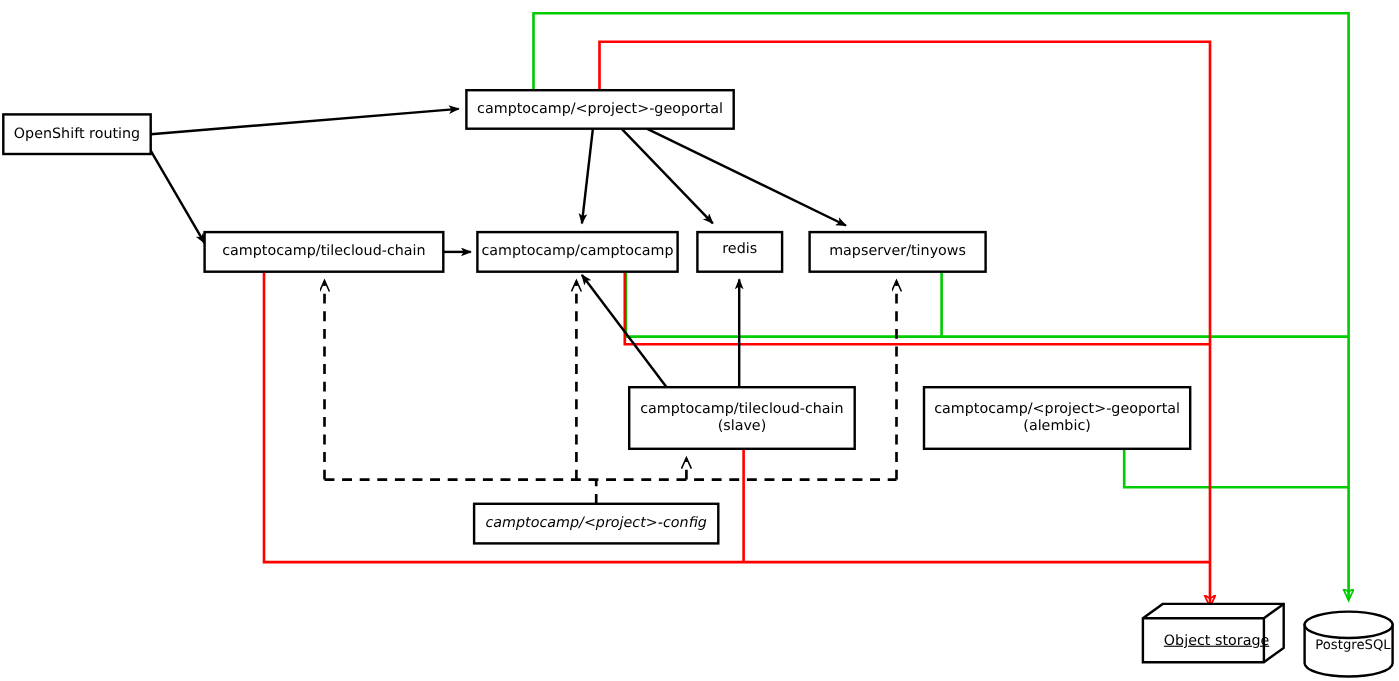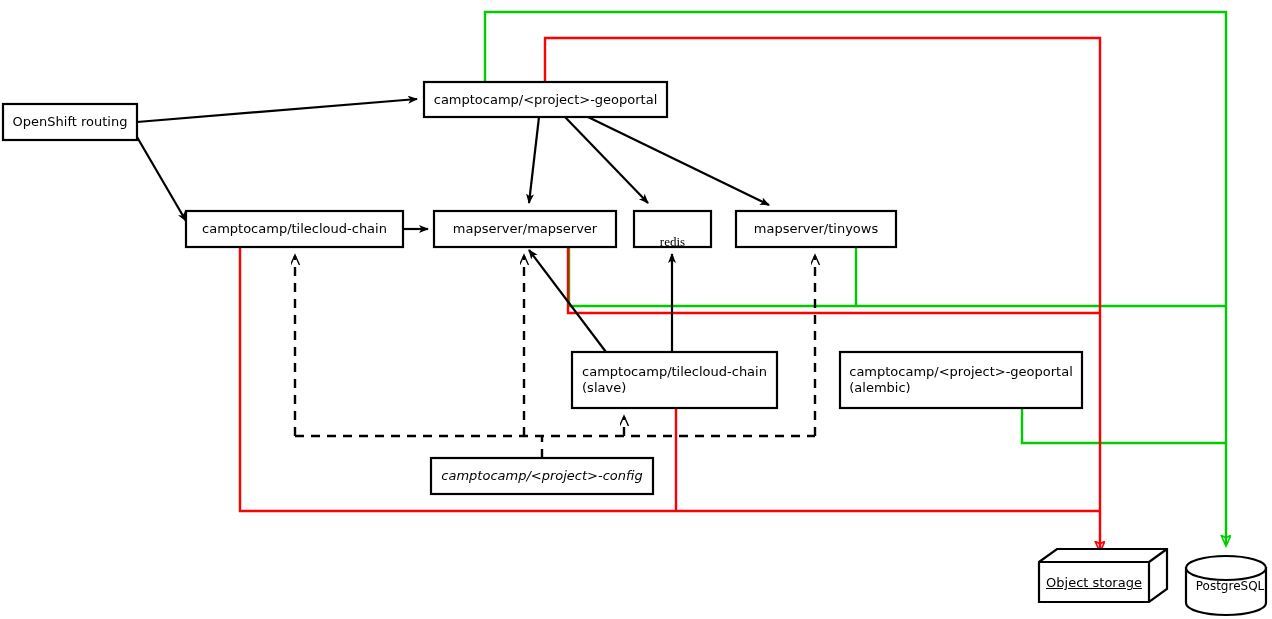--- a/index.html
+++ b/index.html
@@ -22,30 +22,31 @@
     left: 0;
     top: 0;
     width: 1272px;
     height: 619px;
   }
   .node-label {
     position: absolute;
     display: flex;
     align-items: center;
     justify-content: center;
-    text-align: left;
+    text-align: center;
     font-family: "DejaVu Sans", sans-serif;
     font-size: 13px;
     color: #000000;
     line-height: 16px;
     pointer-events: none;
     white-space: pre-line;
   }
   .node-label.underlined {
     text-decoration: underline;
+    padding-left: 12px;
   }
 </style>
 </head>
 <body>
 
 <div id="diagram-root">
 
   <svg id="diagram-svg" viewBox="0 0 1272 619">
     <defs>
       <marker id="arrow-black" markerWidth="12" markerHeight="12" refX="9" refY="4" orient="auto" markerUnits="userSpaceOnUse">
@@ -159,23 +160,23 @@
       <ellipse cx="1226" cy="568" rx="40" ry="12" fill="#ffffff" stroke="#000000" stroke-width="2.2"></ellipse>
     </g>
   </svg>
 
   <div class="node-label" style="left:3px; top:104px; width:134px; height:36px;border-radius:18px;">OpenShift routing</div>
 
   <div class="node-label" style="left:424px; top:82px; width:243px; height:35px;">camptocamp/&lt;project&gt;-geoportal</div>
 
   <div class="node-label" style="left:186px; top:211px; width:217px; height:36px;">camptocamp/tilecloud-chain</div>
 
-  <div class="node-label" style="left:434px; top:211px; width:182px; height:36px;">mapserver/mapserver</div>
+  <div class="node-label" style="left:434px; top:211px; width:182px; height:36px;">camptocamp/camptocamp</div>
 
-  <div class="node-label" style="left:634px; top:224px; width:77px; height:36px;font-family:Liberation Serif, serif;">redis</div>
+  <div class="node-label" style="left:634px; top:209px; width:77px; height:36px;">redis</div>
 
   <div class="node-label" style="left:736px; top:211px; width:160px; height:36px;">mapserver/tinyows</div>
 
   <div class="node-label" style="left:572px; top:352px; width:205px; height:56px;">camptocamp/tilecloud-chain
 (slave)</div>
 
   <div class="node-label" style="left:840px; top:352px; width:242px; height:56px;">camptocamp/&lt;project&gt;-geoportal
 (alembic)</div>
 
   <div class="node-label" style="left:431px; top:458px; width:222px; height:36px;font-style:italic;">camptocamp/&lt;project&gt;-config</div>

